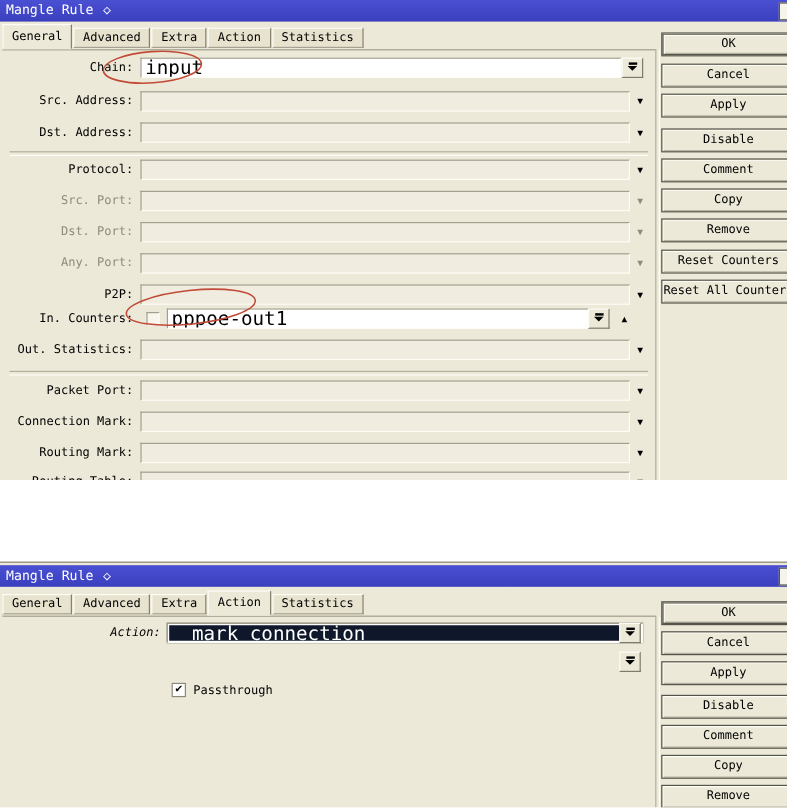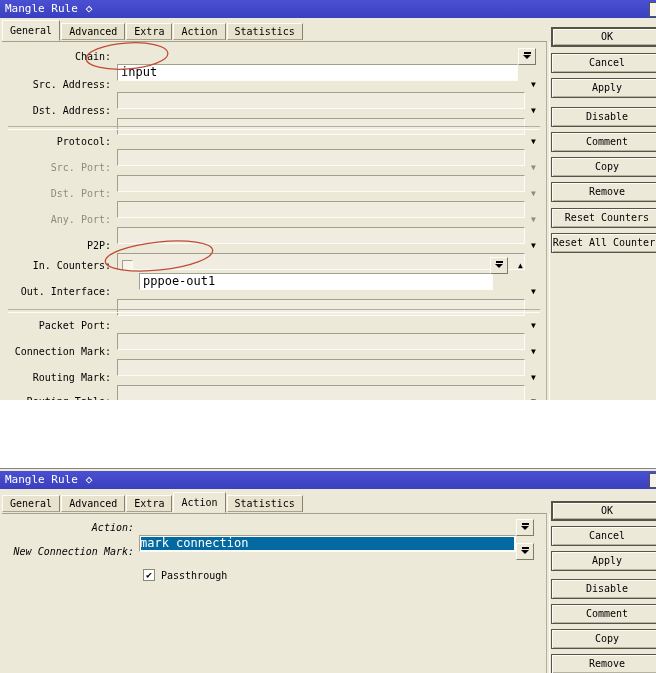--- a/index.html
+++ b/index.html
@@ -30,25 +30,25 @@
        border:1px solid;border-color:#fdfcf5 #85826f #a5a291 #fdfcf5;margin-right:1px;}
   .tab.active{height:19px;line-height:19px;background:#ece9d8;
               border-bottom:1px solid #ece9d8;margin-bottom:-1px;position:relative;z-index:2;}
 
   
   .row{position:absolute;left:0;height:17px;width:547px;margin-left:12px;}
   .lbl{position:absolute;left:0;width:99px;text-align:right;font-size:10px;
        line-height:17px;white-space:nowrap;color:#000;}
   .w2lbl{width:122px;font-style:italic;}
   .lbl.disabled{color:#8e8c7c;}
-  .field{position:absolute;top:16px;height:15px;border:1px solid;
+  .field{position:absolute;top:0;height:15px;border:1px solid;
          border-color:#a39f8d #fdfcf5 #fdfcf5 #a39f8d;background:#f0ecdf;
-         font-size:12px;line-height:15px;white-space:nowrap;overflow:hidden;}
+         font-size:16px;line-height:15px;white-space:nowrap;overflow:hidden;}
   .field.white{background:#fff;padding-left:3px;}
-  .field.sel{background:#0369a1;color:#fff;box-shadow:inset 0 0 0 1px #fff;padding-left:0;}
+  .field.sel{background:#0f172a;color:#fff;box-shadow:inset 0 0 0 1px #fff;padding-left:20px;}
   .f-std{left:105px;width:406px;}
   .f-combo{left:105px;width:396px;}
   .f-if{left:127px;width:349px;}
   .f-w2{left:127px;width:375px;}
 
   .dd{position:absolute;left:519px;top:4px;font-size:8px;line-height:9px;color:#000;cursor:default;}
   .dd.disabled{color:#8e8c7c;}
   .up{position:absolute;left:506px;top:4px;font-size:8px;line-height:9px;color:#000;}
 
   .combo-btn{position:absolute;top:0;width:18px;height:17px;box-sizing:border-box;
@@ -160,21 +160,21 @@
       <span class="not-box"></span>
       <div class="field white f-if"><span>pppoe-out1</span></div>
       <div class="combo-btn cb-if">
           <span class="cb-bar"></span>
           <span class="cb-tri"></span>
         </div>
       <span class="up">▲</span>
     </div>
 
     <div class="row" style="top:283px">
-      <span class="lbl">Out. Interface:</span>
+      <span class="lbl">Out. Statistics:</span>
       <div class="field f-std"></div>
       <span class="dd">▼</span>
     </div>
 
     <div class="sep" style="top:309px"></div>
 
     <div class="row" style="top:317px">
       <span class="lbl">Packet Port:</span>
       <div class="field f-std"></div>
       <span class="dd">▼</span>
@@ -229,21 +229,20 @@
     <div class="row" style="top:50px">
       <span class="lbl w2lbl">Action:</span>
       <div class="field sel f-w2"><span>mark connection</span></div>
       <div class="combo-btn cb-w2">
           <span class="cb-bar"></span>
           <span class="cb-tri"></span>
         </div>
     </div>
 
     <div class="row" style="top:74px">
-      <span class="lbl w2lbl">New Connection Mark:</span>
       <div class="combo-btn cb-w2">
           <span class="cb-bar"></span>
           <span class="cb-tri"></span>
         </div>
     </div>
 
     <div class="row" style="top:98px">
       <span class="checkbox"><span>✔</span></span>
       <span class="cb-label">Passthrough</span>
     </div>

